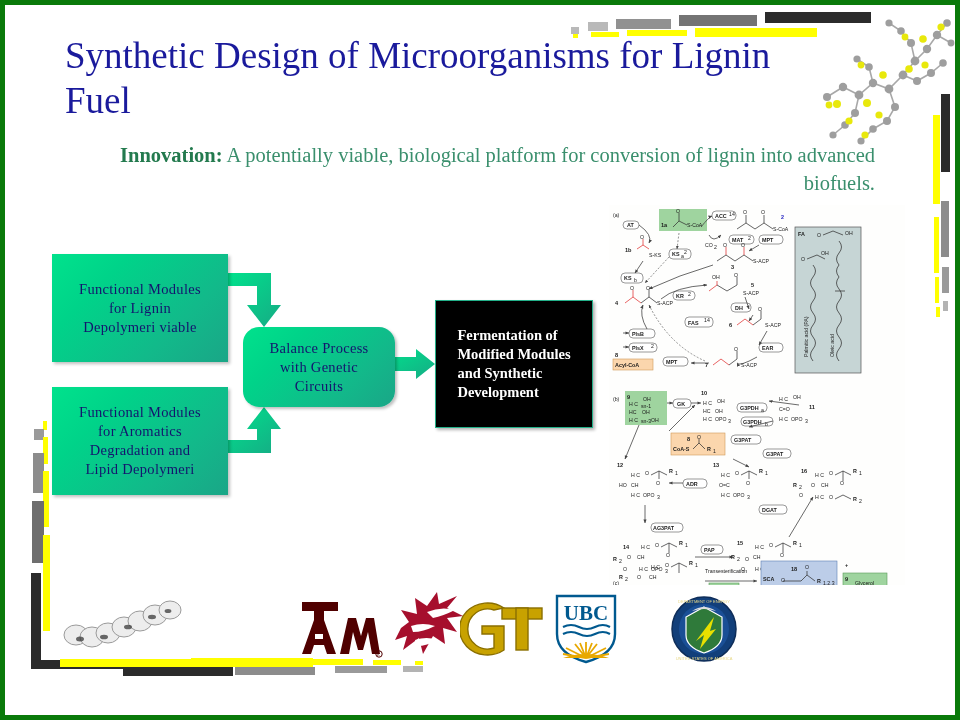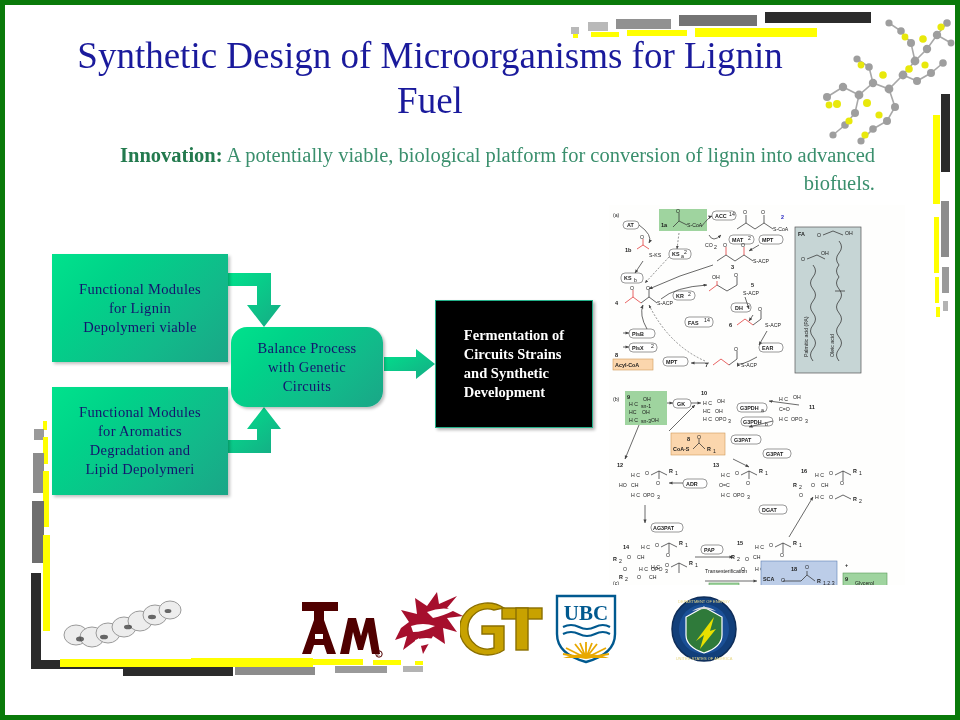--- a/index.html
+++ b/index.html
@@ -6,36 +6,36 @@
   body{width:960px;height:720px;overflow:hidden;font-family:"Liberation Serif",serif;}
 
   #slide{position:relative;width:960px;height:720px;background:#ffffff;
          border:5px solid #0a7a0a;box-sizing:border-box;}
 
   
   .dash{position:absolute;}
   .ybar{position:absolute;background:#ffff00;}
 
   
-  #title{position:absolute;left:60px;top:28px;width:730px;text-align:center;
+  #title{position:absolute;left:60px;top:28px;width:730px;text-align:left;
          color:#1a1a9c;font-size:37px;line-height:45px;font-family:"Liberation Serif",serif;}
   #subtitle{position:absolute;left:70px;top:136px;width:800px;text-align:right;
             font-size:20.5px;line-height:28px;color:#3a8f6d;font-family:"Liberation Serif",serif;}
   #subtitle .lead{font-weight:bold;color:#237a4e;}
 
   
   .gbox{position:absolute;box-sizing:border-box;
         background:linear-gradient(135deg,#00e28c 0%,#00d389 28%,#12b98a 70%,#1aa687 100%);
         color:#14146e;text-align:center;font-family:"Liberation Serif",serif;
         display:flex;align-items:center;justify-content:center;
         box-shadow:2px 2px 3px rgba(0,0,0,.25);}
   .gbox span{display:block;line-height:19px;font-size:14.5px;letter-spacing:.3px;}
   #box-lignin{left:47px;top:249px;width:176px;height:108px;}
   #box-aromatics{left:47px;top:382px;width:176px;height:108px;}
-  #box-balance{left:226px;top:322px;width:152px;height:80px;border-radius:16px;}
+  #box-balance{left:238px;top:322px;width:152px;height:80px;border-radius:16px;}
 
   #box-ferment{position:absolute;left:430px;top:295px;width:158px;height:128px;
       background:#000;border:1.5px solid #23b089;box-sizing:border-box;
       display:flex;align-items:center;justify-content:center;
       box-shadow:2px 2px 3px rgba(0,0,0,.3);}
   #box-ferment span{color:#fff;font-weight:bold;font-size:14.5px;line-height:19px;
       font-family:"Liberation Serif",serif;}
 
   
   #arrows{position:absolute;left:0;top:0;width:960px;height:720px;pointer-events:none;}
@@ -201,21 +201,21 @@
     <span>
       <i style="font-style:normal">Balance  Process</i><br>
       <i style="font-style:normal">with  Genetic</i><br>
       <i style="font-style:normal">Circuits</i>
     </span>
   </div>
 
   <div id="box-ferment">
     <span>
       <i style="font-style:normal">Fermentation of</i><br>
-      <i style="font-style:normal">Circuits Strains</i><br>
+      <i style="font-style:normal">Modified Modules</i><br>
       <i style="font-style:normal">and Synthetic</i><br>
       <i style="font-style:normal">Development</i>
     </span>
   </div>
 
   <div id="pathway">
   <svg width="296" height="380" viewBox="0 0 296 380">
     <style>
       .lb{font-family:"Liberation Sans",sans-serif;font-size:5.2px;fill:#1a1a1a;}
       .lbb{font-family:"Liberation Sans",sans-serif;font-size:5.4px;font-weight:bold;fill:#1a1a1a;}

